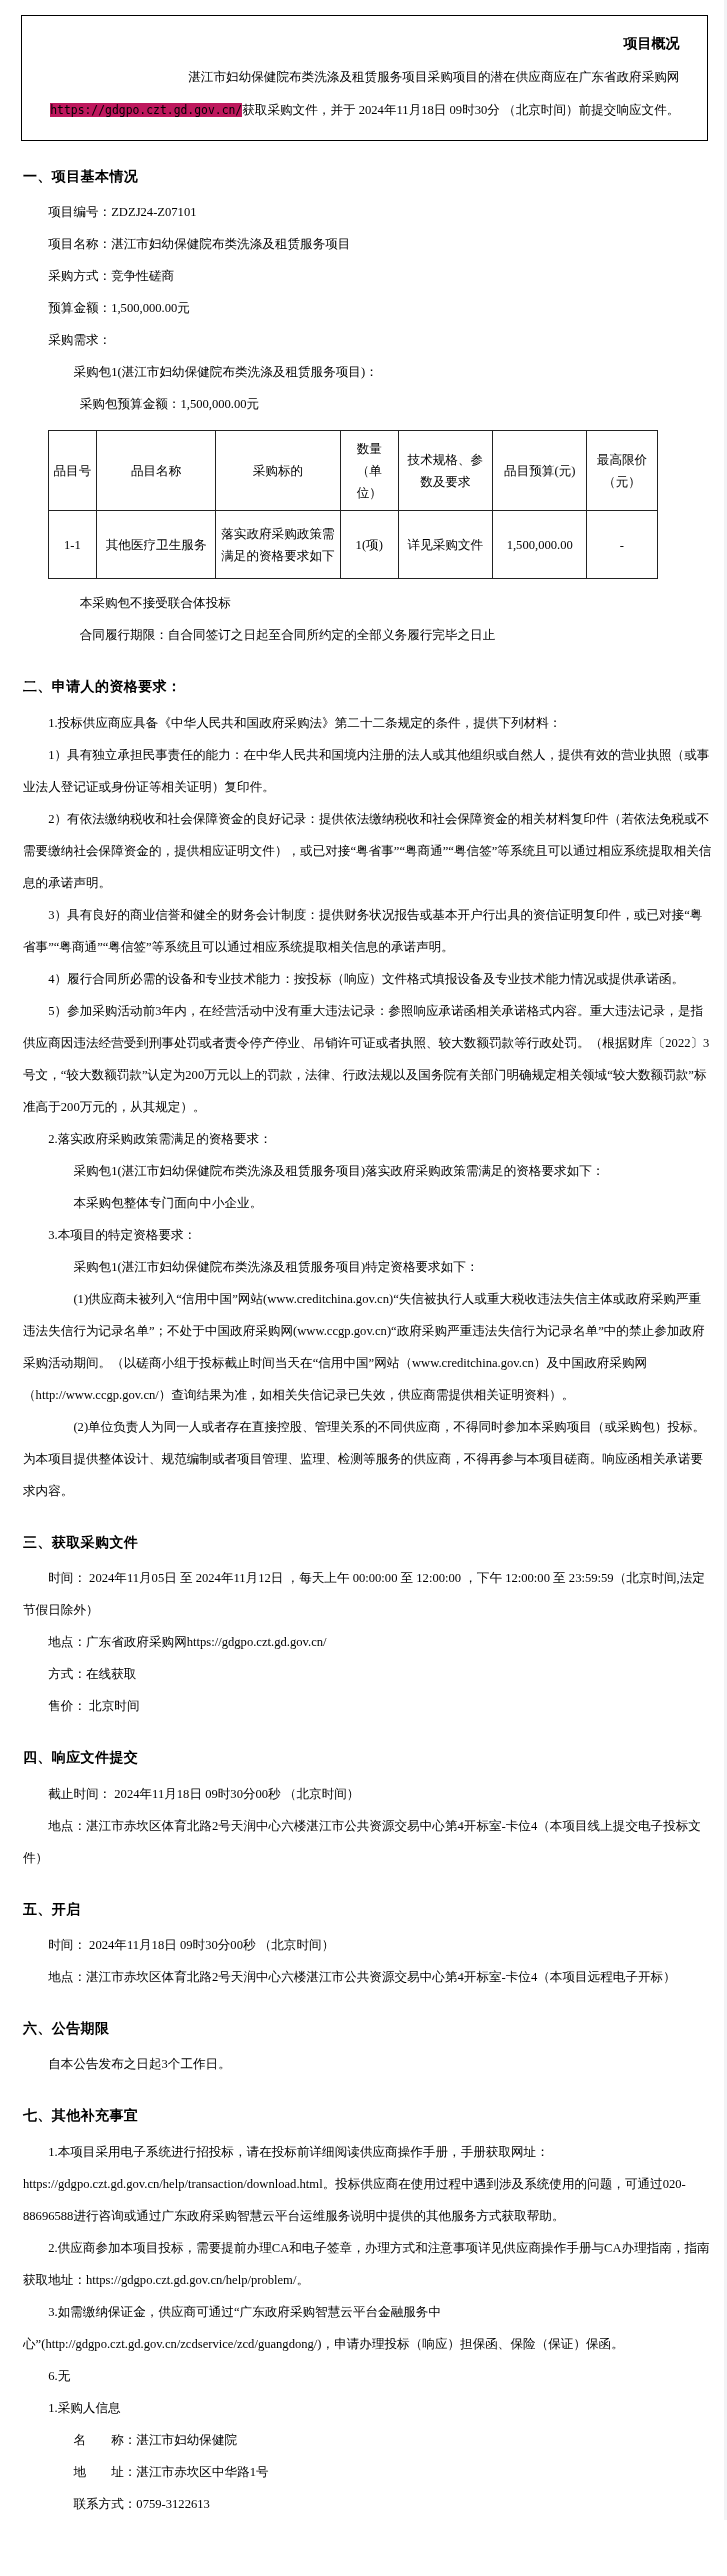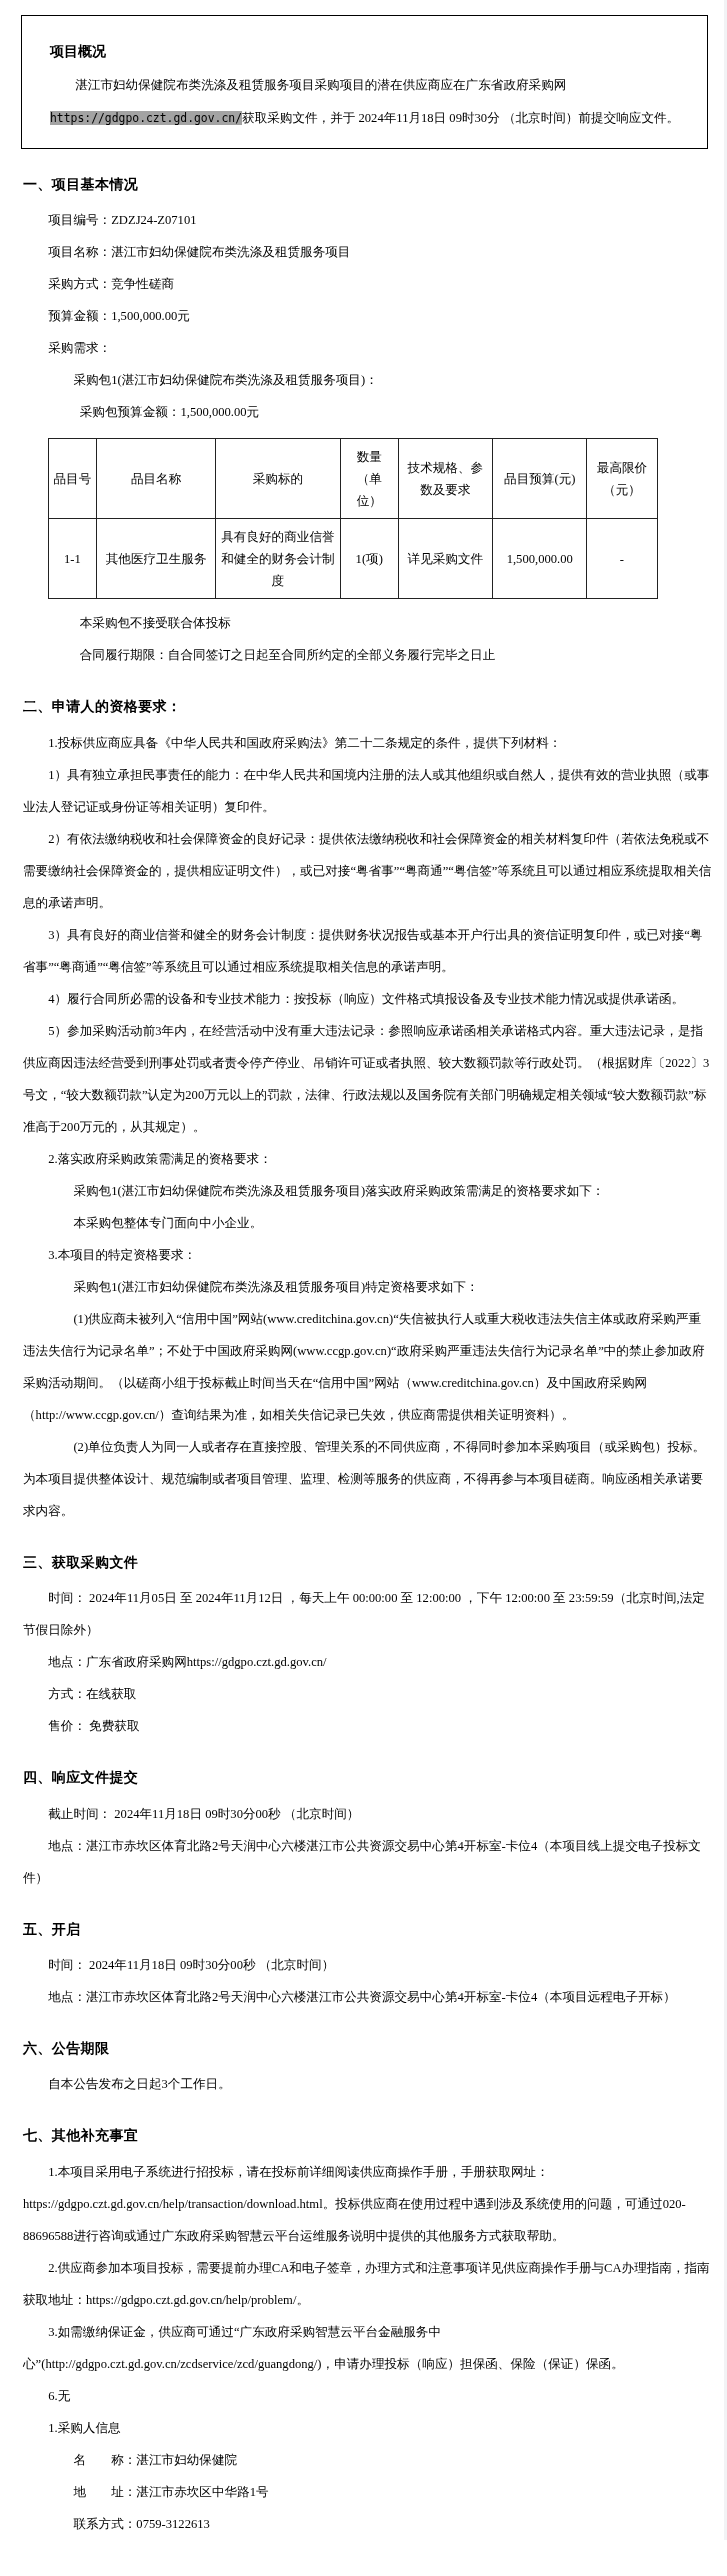--- a/index.html
+++ b/index.html
@@ -1,22 +1,22 @@
 <!DOCTYPE html>
 <html style="font-size:13px"><head>
 <meta charset="utf-8">
 <style>
   html,body{margin:0;padding:0;background:#fff;}
   body{width:728px;position:relative;font-family:"Liberation Serif","DejaVu Serif",serif;color:#000;}
   .scrollbar{position:absolute;top:0;right:0;width:4.1px;height:100%;background:#f2f3f5;}
   .page{width:728px;box-sizing:border-box;}
-  .overview-box{margin:14.7px 19.6px 0 21px;border:1.6px solid #000;padding:24px 28px 13px 28px;}
+  .overview-box{margin:14.7px 19.6px 0 21px;border:1.6px solid #000;padding:16px 28px 13px 28px;text-align:right;}
   .overview-title{font-weight:bold;font-size:14px;line-height:24.5px;}
   .overview-text{margin:4.9px 0 0 0;font-size:12.6px;line-height:33px;text-indent:2em;}
-  .mono-hl{font-family:"DejaVu Sans Mono","Liberation Mono",monospace;font-size:11.4px;background:#a3a3a3;}
+  .mono-hl{font-family:"DejaVu Sans Mono","Liberation Mono",monospace;font-size:11.4px;background:#be185d;}
   .content{padding:0 15px 0 23px;}
   h2{font-size:14px;font-weight:bold;margin:26px 0 9.8px 0;line-height:19.6px;letter-spacing:0.4px;}
   p{margin:0;font-size:12.6px;line-height:32px;}
   .p{text-indent:2em;}
   .p2{text-indent:4em;}
   .p3{text-indent:4.5em;}
   table.items{border-collapse:collapse;margin:9.8px 0 8.2px 24.5px;width:610px;table-layout:fixed;}
   table.items th,table.items td{border:0.8px solid #222;text-align:center;vertical-align:middle;font-weight:normal;font-size:12.6px;line-height:22px;padding:6.5px 4.9px;}
   table.items th{height:54px;}
   table.items td{height:54px;}
@@ -60,21 +60,21 @@
           <th>数量（单位）</th>
           <th>技术规格、参数及要求</th>
           <th>品目预算(元)</th>
           <th>最高限价（元）</th>
         </tr>
       </thead>
       <tbody>
         <tr>
           <td>1-1</td>
           <td>其他医疗卫生服务</td>
-          <td>具有良好的商业信誉和健全的财务会计制度</td>
+          <td>落实政府采购政策需满足的资格要求如下</td>
           <td>1(项)</td>
           <td>详见采购文件</td>
           <td>1,500,000.00</td>
           <td>-</td>
         </tr>
       </tbody>
     </table>
 
     <p class="p3">本采购包不接受联合体投标</p>
     <p class="p3">合同履行期限：自合同签订之日起至合同所约定的全部义务履行完毕之日止</p>
@@ -91,21 +91,21 @@
     <p class="p2">本采购包整体专门面向中小企业。</p>
     <p class="p">3.本项目的特定资格要求：</p>
     <p class="p2">采购包1(湛江市妇幼保健院布类洗涤及租赁服务项目)特定资格要求如下：</p>
     <p class="p2">(1)供应商未被列入“信用中国”网站(www.creditchina.gov.cn)“失信被执行人或重大税收违法失信主体或政府采购严重违法失信行为记录名单”；不处于中国政府采购网(www.ccgp.gov.cn)“政府采购严重违法失信行为记录名单”中的禁止参加政府采购活动期间。（以磋商小组于投标截止时间当天在“信用中国”网站（www.creditchina.gov.cn）及中国政府采购网（http://www.ccgp.gov.cn/）查询结果为准，如相关失信记录已失效，供应商需提供相关证明资料）。</p>
     <p class="p2">(2)单位负责人为同一人或者存在直接控股、管理关系的不同供应商，不得同时参加本采购项目（或采购包）投标。为本项目提供整体设计、规范编制或者项目管理、监理、检测等服务的供应商，不得再参与本项目磋商。响应函相关承诺要求内容。</p>
 
     <h2>三、获取采购文件</h2>
     <p class="p">时间： 2024年11月05日 至 2024年11月12日 ，每天上午 00:00:00 至 12:00:00 ，下午 12:00:00 至 23:59:59（北京时间,法定节假日除外）</p>
     <p class="p">地点：广东省政府采购网https://gdgpo.czt.gd.gov.cn/</p>
     <p class="p">方式：在线获取</p>
-    <p class="p">售价： 免费获取</p>
+    <p class="p">售价： 北京时间</p>
 
     <h2>四、响应文件提交</h2>
     <p class="p">截止时间： 2024年11月18日 09时30分00秒 （北京时间）</p>
     <p class="p">地点：湛江市赤坎区体育北路2号天润中心六楼湛江市公共资源交易中心第4开标室-卡位4（本项目线上提交电子投标文件）</p>
 
     <h2>五、开启</h2>
     <p class="p">时间： 2024年11月18日 09时30分00秒 （北京时间）</p>
     <p class="p">地点：湛江市赤坎区体育北路2号天润中心六楼湛江市公共资源交易中心第4开标室-卡位4（本项目远程电子开标）</p>
 
     <h2>六、公告期限</h2>

